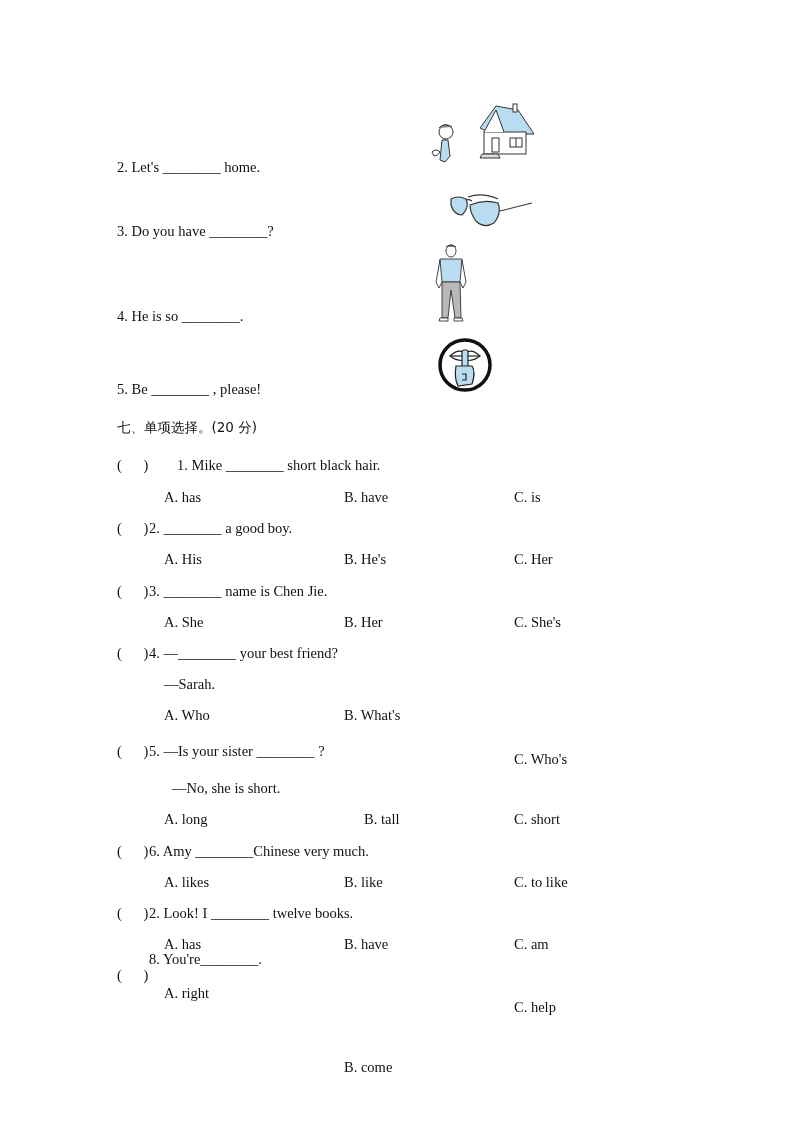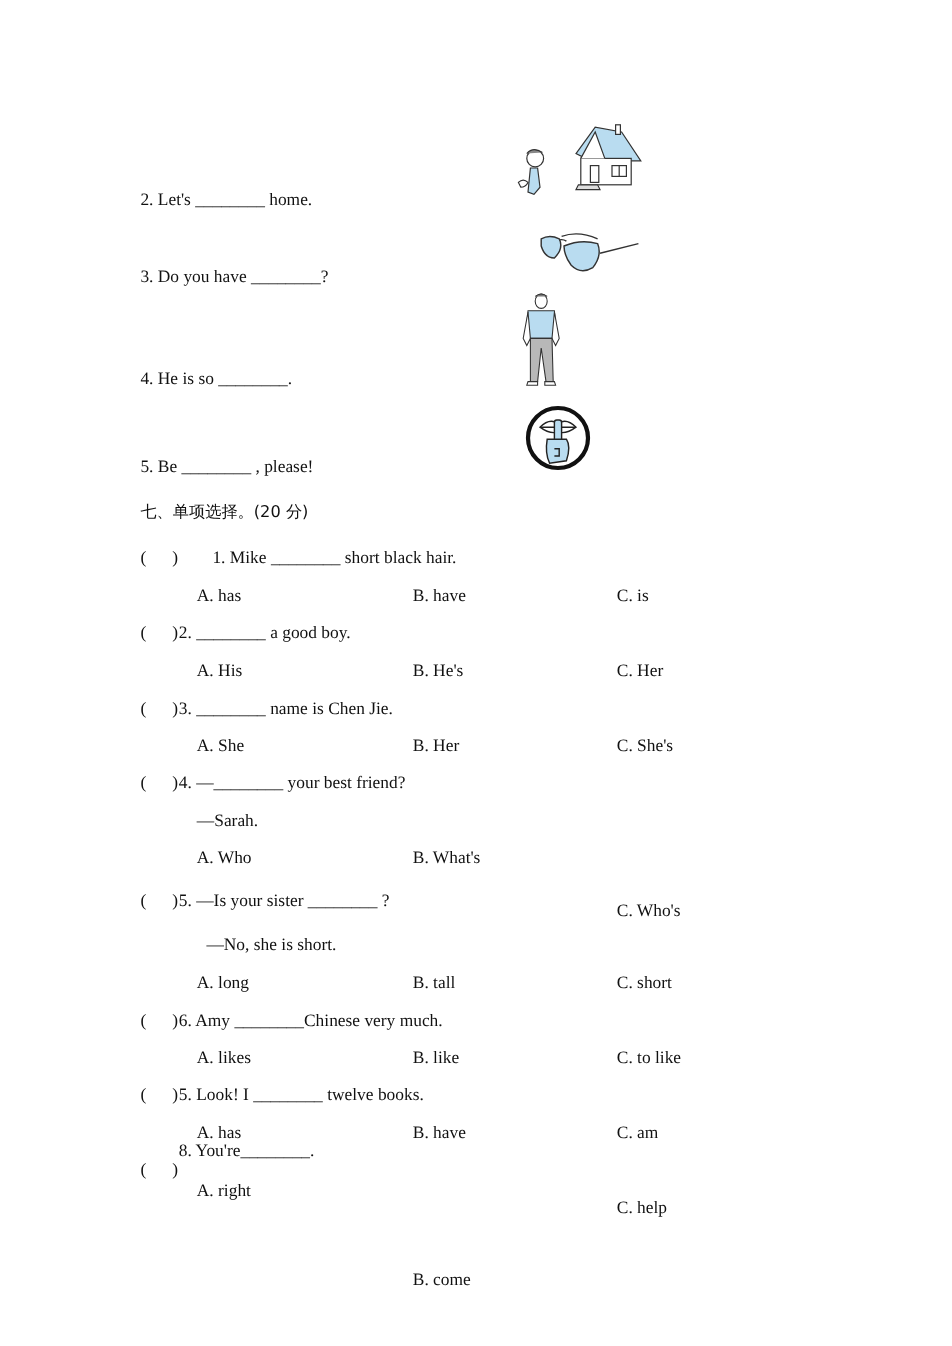--- a/index.html
+++ b/index.html
@@ -109,35 +109,35 @@
   <div class="abs" style="left:164px; top:708px;">A. Who</div>
   <div class="abs" style="left:344px; top:708px;">B. What's</div>
   <div class="abs" style="left:514px; top:708px;margin-top:44px;">C. Who's</div>
 </div>
 
 <div>
   <div class="paren" style="left:117px; top:744px;">(      )</div>
   <div class="abs" style="left:149px; top:744px;">5. —Is your sister ________ ?</div>
   <div class="abs" style="left:172px; top:781px;">—No, she is short.</div>
   <div class="abs" style="left:164px; top:812px;">A. long</div>
-  <div class="abs" style="left:344px; top:812px;text-align:center;">B. tall</div>
+  <div class="abs" style="left:364px; top:812px;text-align:center;">B. tall</div>
   <div class="abs" style="left:514px; top:812px;">C. short</div>
 </div>
 
 <div>
   <div class="paren" style="left:117px; top:844px;">(      )</div>
   <div class="abs" style="left:149px; top:844px;">6. Amy ________Chinese very much.</div>
   <div class="abs" style="left:164px; top:875px;">A. likes</div>
   <div class="abs" style="left:344px; top:875px;">B. like</div>
   <div class="abs" style="left:514px; top:875px;text-align:right;">C. to like</div>
 </div>
 
 <div>
   <div class="paren" style="left:117px; top:906px;">(      )</div>
-  <div class="abs" style="left:149px; top:906px;">5. Look! I ________ twelve books.</div>
+  <div class="abs" style="left:149px; top:906px;">2. Look! I ________ twelve books.</div>
   <div class="abs" style="left:164px; top:937px;">A. has</div>
   <div class="abs" style="left:344px; top:937px;">B. have</div>
   <div class="abs" style="left:514px; top:937px;">C. am</div>
 </div>
 
 <div>
   <div class="paren" style="left:117px; top:968px;">(      )</div>
   <div class="abs" style="left:149px; top:952px;">8. You're________.</div>
   <div class="abs" style="left:164px; top:986px;">A. right</div>
   <div class="abs" style="left:344px; top:1060px;">B. come</div>

